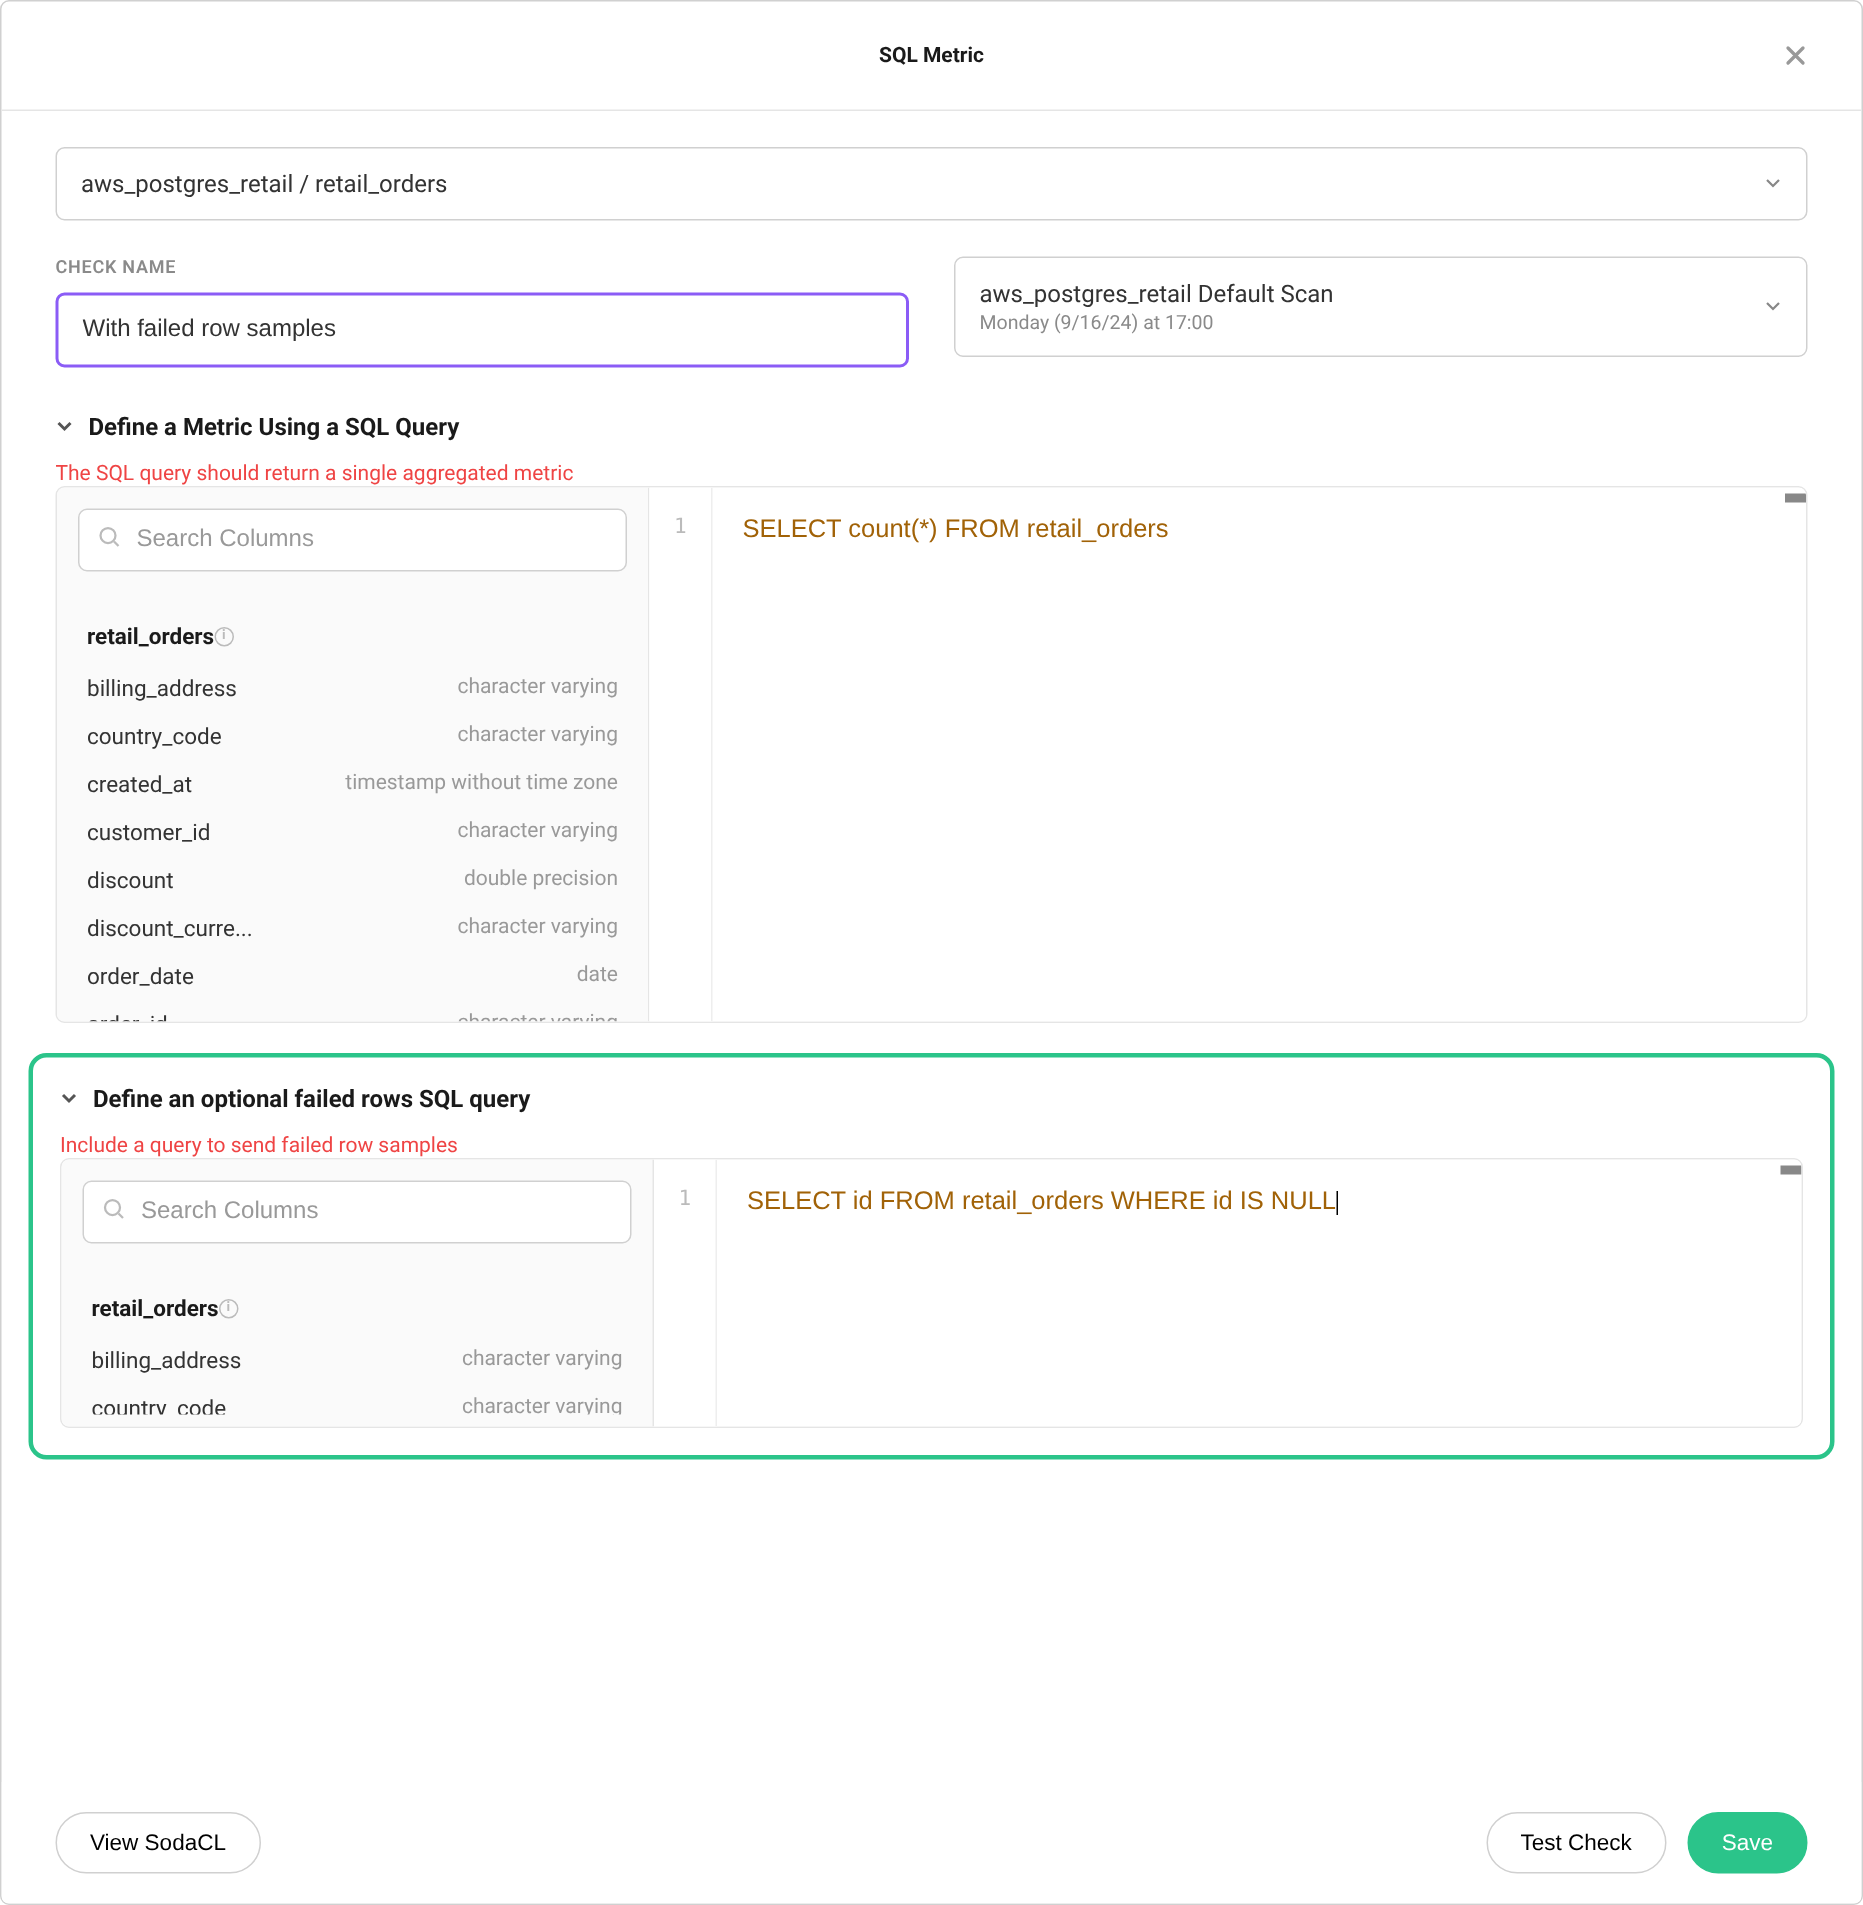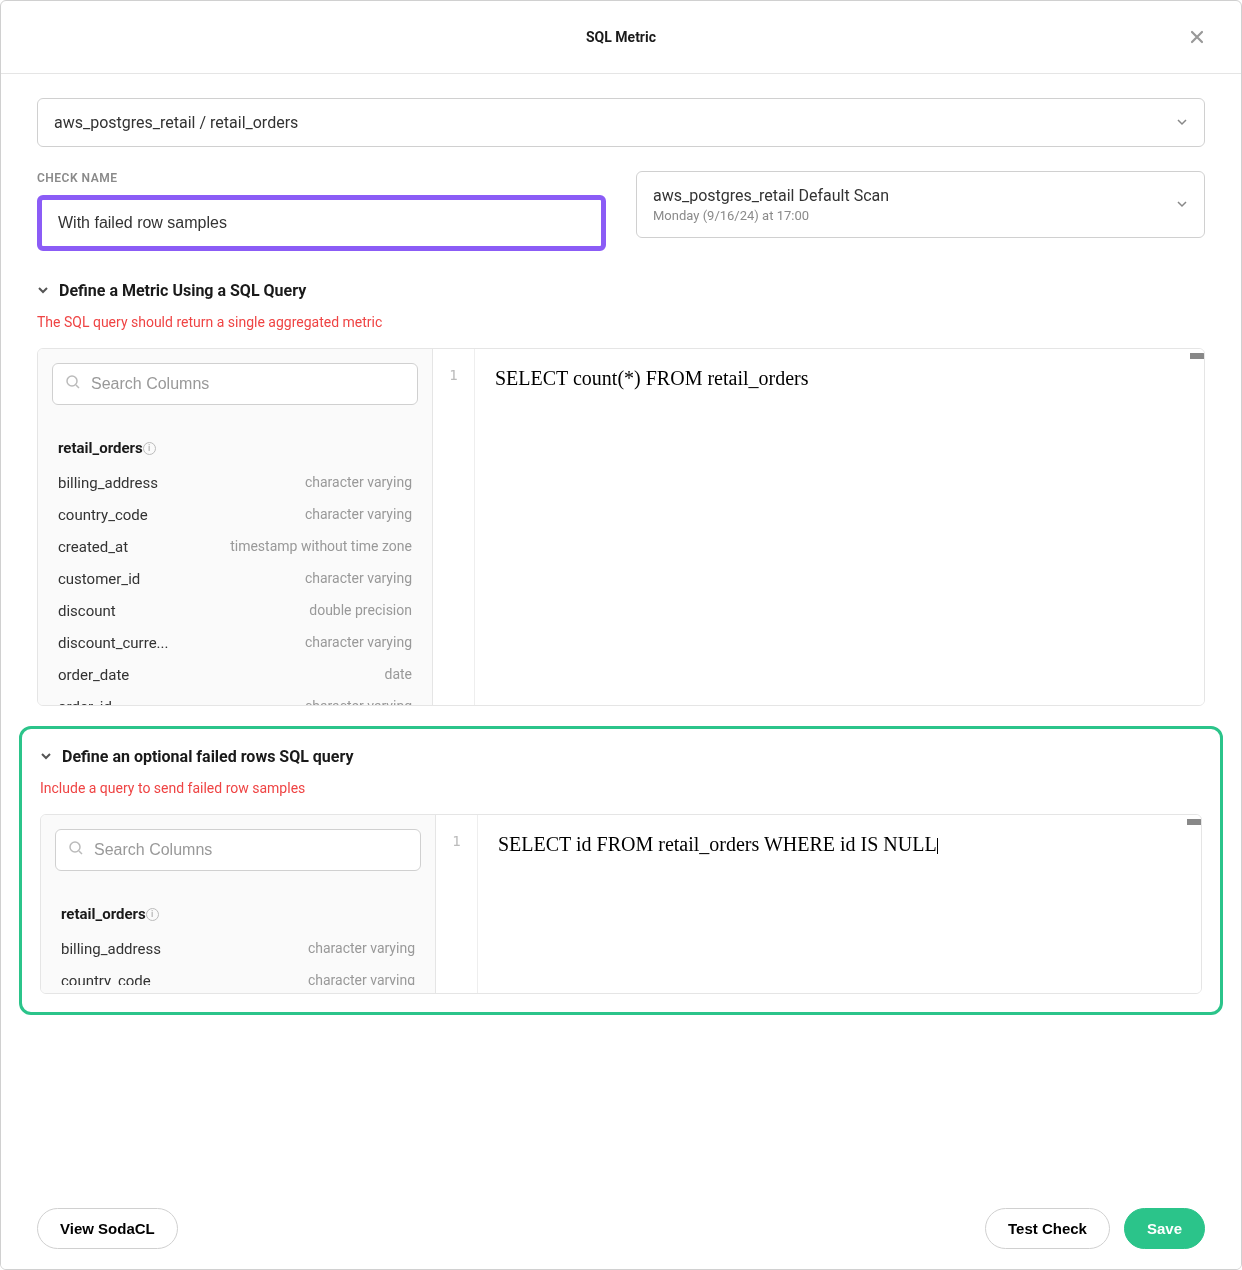--- a/index.html
+++ b/index.html
@@ -9,49 +9,49 @@
 .modal-title { font-size: 14px; font-weight: 700; color: #1a1a1a; }
 .close-btn { position: absolute; right: 30px; top: 50%; transform: translateY(-50%); width: 28px; height: 28px; display: flex; align-items: center; justify-content: center; cursor: pointer; color: #888; font-size: 22px; font-weight: 300; }
 .modal-body { flex: 1; padding: 24px 36px 0 36px; overflow: hidden; display: flex; flex-direction: column; }
 .field-label { font-size: 12px; font-weight: 600; color: #8a8a8a; letter-spacing: 0.5px; margin-bottom: 10px; text-transform: uppercase; }
 .select-field { border: 1px solid #d0d0d0; border-radius: 6px; padding: 14px 16px; display: flex; align-items: center; justify-content: space-between; cursor: pointer; background: #fff; }
 .select-value { font-size: 16px; color: #333; }
 .select-sub { font-size: 13px; color: #8a8a8a; margin-top: 3px; }
 .chevron { color: #888; }
 .two-col { display: flex; gap: 30px; margin-top: 24px; justify-content: center; }
 .col { flex: 1; }
-.text-input { border: 5px solid #8b5cf6; border-radius: 6px; padding: 14px 16px; width: 100%; font-size: 16px; color: #333; }
+.text-input { border: 2px solid #8b5cf6; border-radius: 6px; padding: 14px 16px; width: 100%; font-size: 16px; color: #333; }
 .section { margin-top: 30px; }
 .section-header { display: flex; align-items: center; gap: 10px; cursor: pointer; }
 .section-chevron { color: #666; }
 .section-title { font-size: 16px; font-weight: 700; color: #1a1a1a; }
 .section-hint { font-size: 14px; color: #ef4444; margin-top: 14px; }
-.query-block { display: flex; margin-top: 18px; border: 1px solid #e5e5e5; border-radius: 6px; overflow: hidden; }
+.query-block { display: flex; border: 1px solid #e5e5e5; border-radius: 6px; overflow: hidden; }
 .col-panel { width: 395px; border-right: 1px solid #e5e5e5; background: #fafafa; display: flex; flex-direction: column; }
 .search-wrap { padding: 14px; }
 .search-box { border: 1px solid #d0d0d0; border-radius: 6px; padding: 10px 12px; display: flex; align-items: center; gap: 10px; background: #fff; }
 .search-icon { color: #999; flex-shrink: 0; }
 .search-input { border: none; outline: none; font-size: 16px; color: #333; width: 100%; background: transparent; }
 .search-input::placeholder { color: #999; }
 .col-list { padding: 10px 0 10px 0; overflow-y: auto; }
 .table-name { padding: 10px 20px; font-size: 15px; font-weight: 700; color: #1a1a1a; display: flex; align-items: center; gap: 0; }
 .info-icon { width: 13px; height: 13px; border: 1px solid #bbb; border-radius: 50%; display: inline-flex; align-items: center; justify-content: center; font-size: 9px; color: #bbb; }
 .col-row { display: flex; justify-content: space-between; padding: 7px 20px; font-size: 15px; }
 .col-name { color: #333; }
 .col-type { color: #999; font-size: 14px; }
 .editor { flex: 1; display: flex; background: #fff; position: relative; }
 .gutter { width: 42px; background: #fff; border-right: 1px solid #eee; padding: 18px 0; text-align: center; color: #bbb; font-family: monospace; font-size: 14px; }
-.code { flex: 1; padding: 18px 20px; font-family: Liberation Serif, serif; font-size: 20px; color: #000000; white-space: pre; }
+.code { flex: 1; padding: 18px 20px; font-family: Liberation Sans, sans-serif; font-size: 17px; color: #a16207; white-space: pre; }
 .minimap { position: absolute; right: 0; top: 4px; width: 14px; height: 6px; background: #888; }
 .cursor { display: inline-block; width: 1px; height: 16px; background: #000; vertical-align: middle; }
 .highlighted-section { border: 3px solid #2bc48a; border-radius: 12px; padding: 18px; margin-top: 20px; margin-left: -18px; margin-right: -18px; }
 .highlighted-section .query-block { height: 180px; }
 .highlighted-section .col-list { max-height: 100px; overflow: hidden; }
 .footer { padding: 20px 36px; display: flex; justify-content: space-between; align-items: center; background: #fff; }
-.btn { border: 1px solid #d0d0d0; border-radius: 999px; padding: 11px 22px; font-size: 15px; font-weight: 700; cursor: pointer; background: #fff; }
+.btn { border: 1px solid #d0d0d0; border-radius: 999px; padding: 11px 22px; font-size: 15px; font-weight: 400; cursor: pointer; background: #fff; }
 .btn-group { display: flex; gap: 14px; }
 .btn-primary { background: #2bc48a; color: #fff; border-color: #2bc48a; }
 .q1 { height: 358px; }
 .q1 .col-list { max-height: 290px; overflow: hidden; }
 </style>
 </head>
 <body>
 
 <div class="modal">
   <div class="modal-header">

